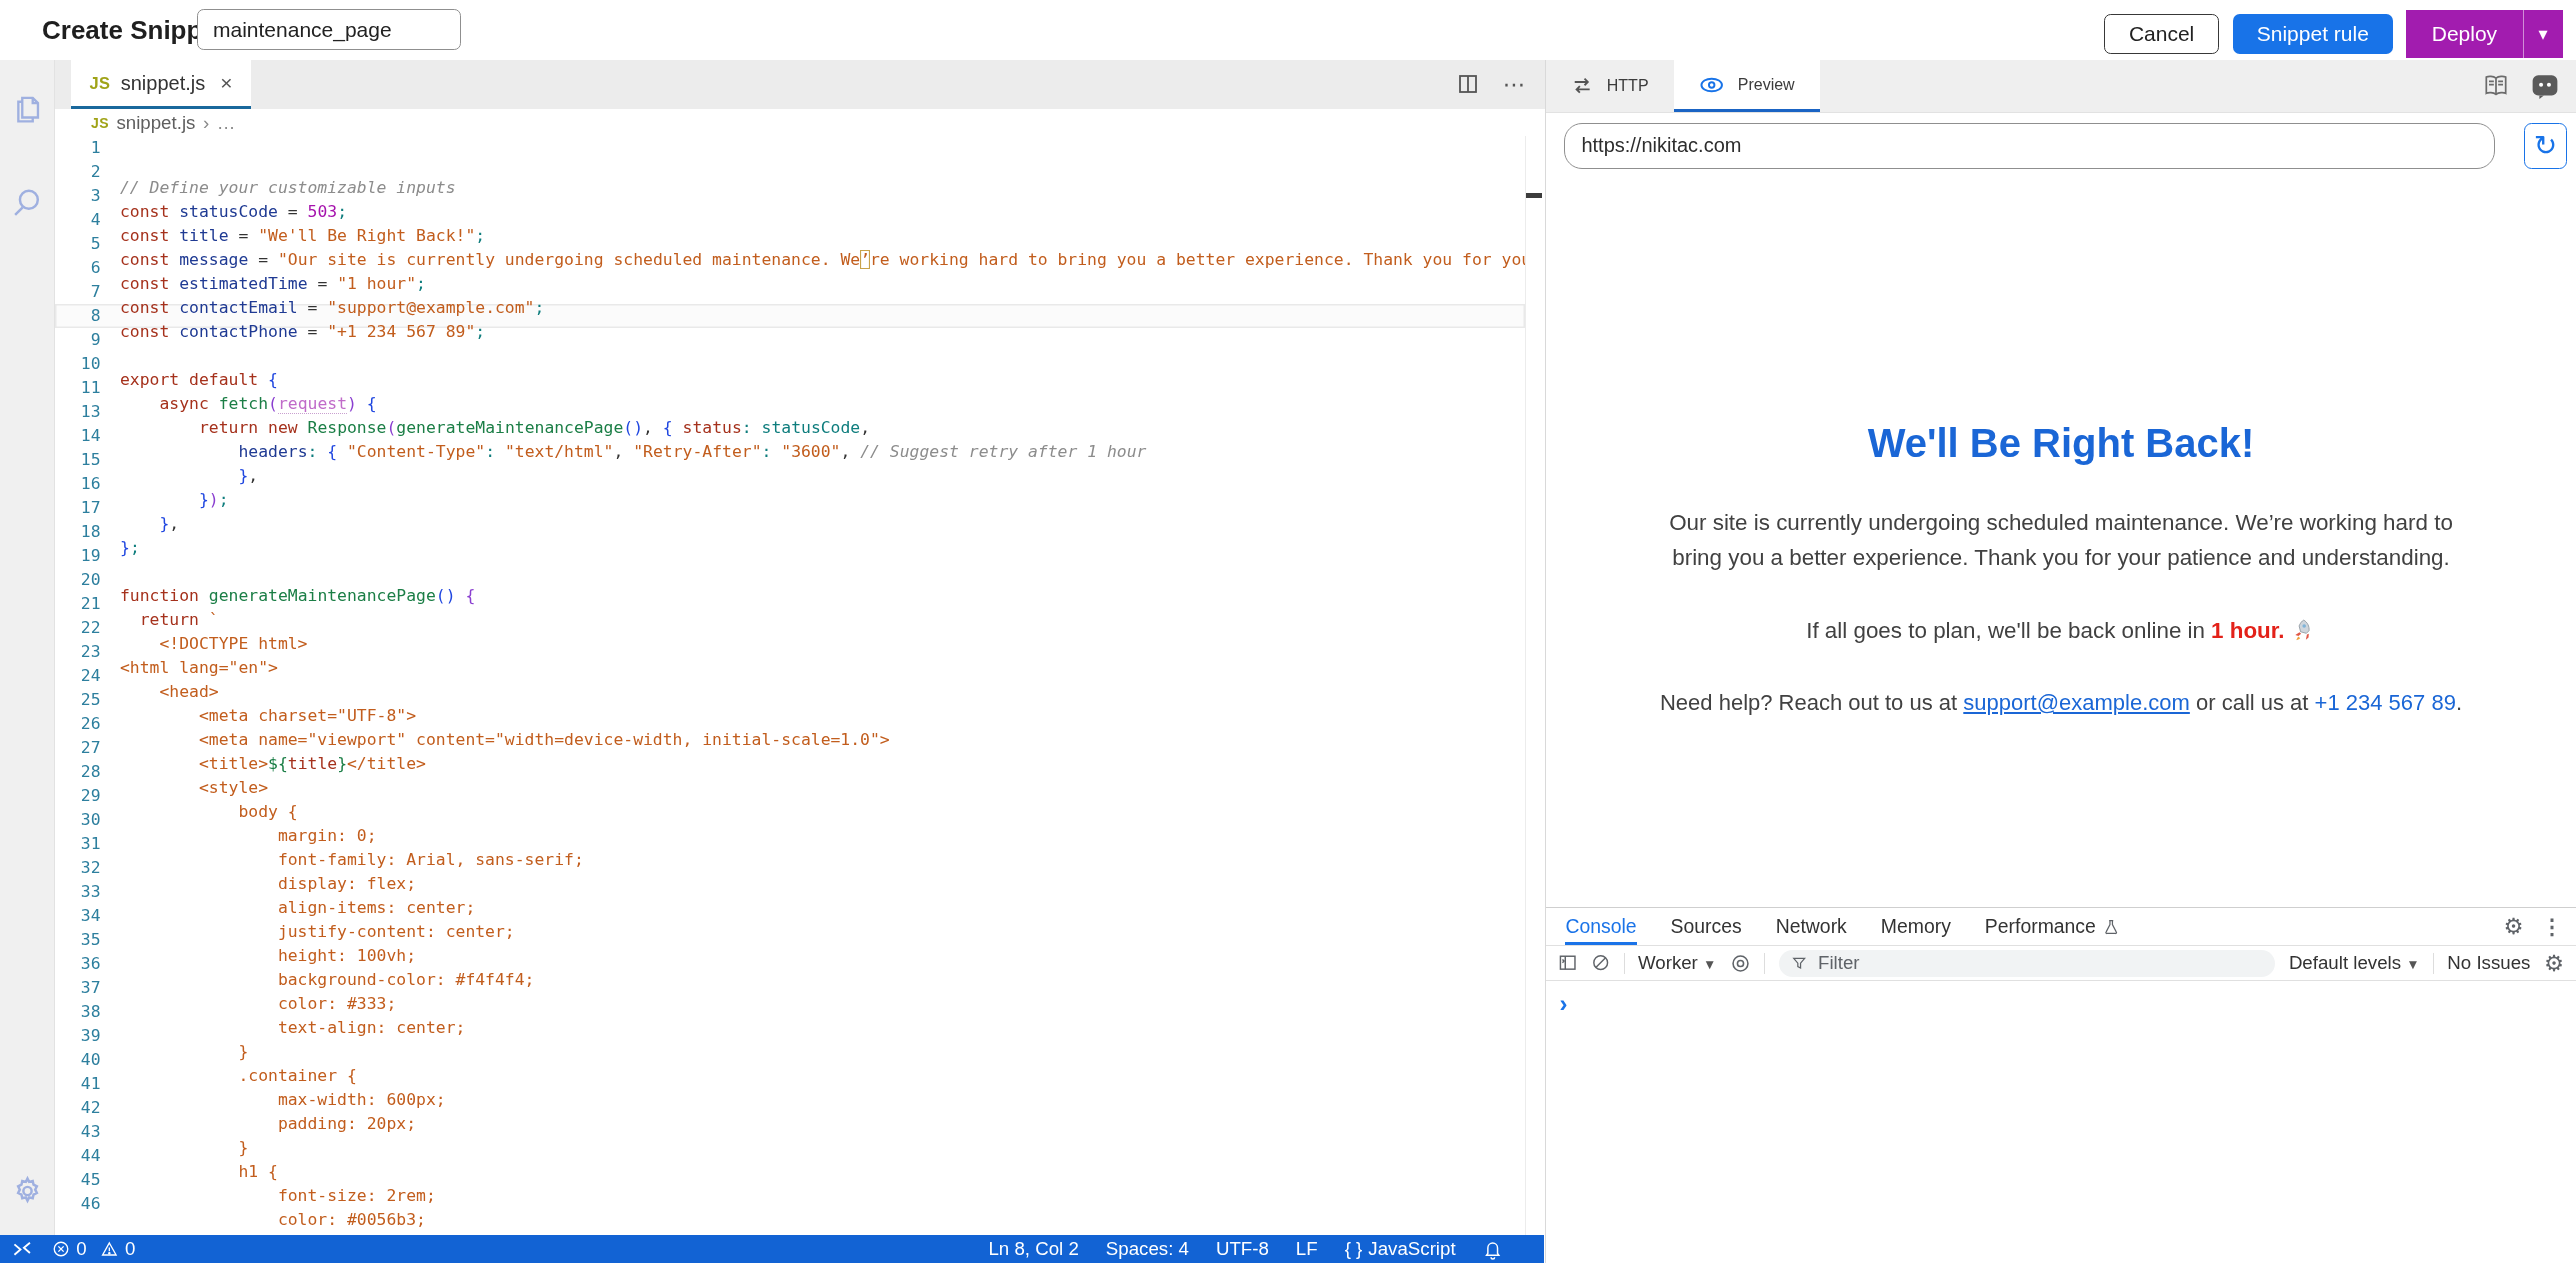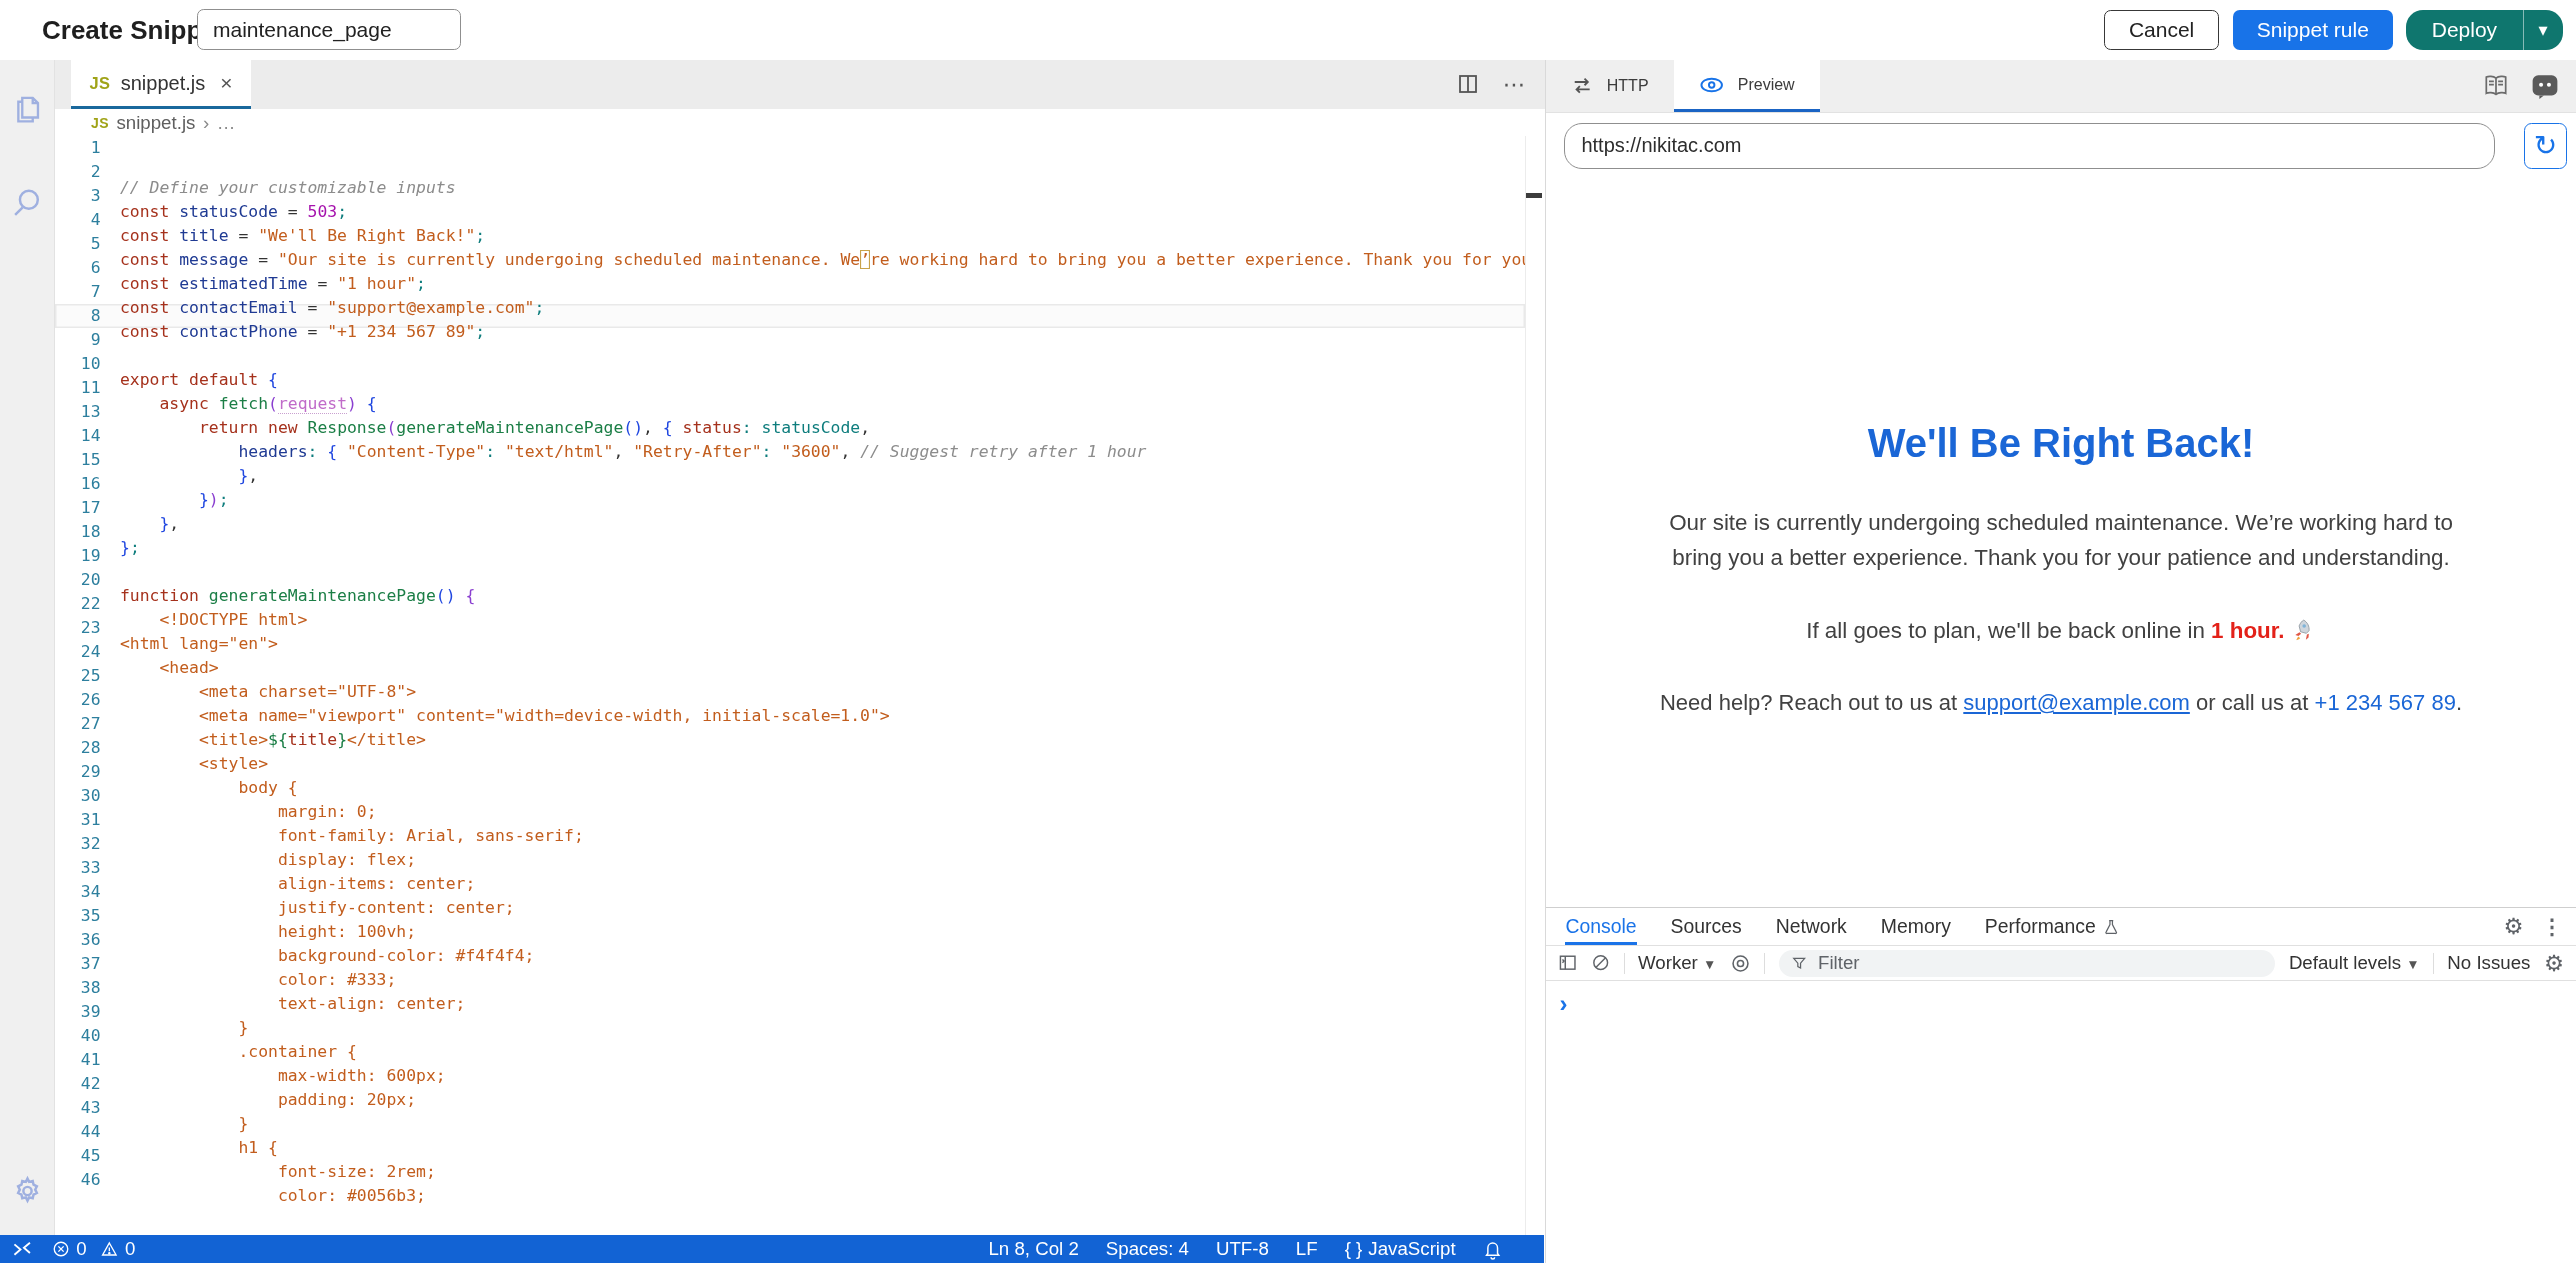--- a/index.html
+++ b/index.html
@@ -9,21 +9,21 @@
   
   #hdr{position:absolute;left:0;top:0;width:2576px;height:60px;background:#fff;}
   #hdr .title{position:absolute;left:42px;top:15px;font-size:26px;font-weight:bold;color:#1f1f1f;}
   #snippet-name{position:absolute;left:197px;top:9px;width:232px;height:39px;border:1.5px solid #8f8f8f;
         border-radius:6.7px;font-size:21px;color:#222;padding:0 15px;outline:none;font-family:"Liberation Sans",sans-serif;background:#fff;}
   #hdr .actions{position:absolute;right:13.5px;top:9.7px;display:flex;gap:13.5px;align-items:center;}
   .btn{height:40px;border-radius:6.7px;font-size:21px;display:flex;align-items:center;justify-content:center;
        padding:0 24px;cursor:pointer;box-sizing:border-box;white-space:nowrap;}
   .btn.ghost{background:#fff;border:1.5px solid #383838;color:#222;}
   .btn.primary{background:#1873e8;border:none;color:#fff;}
-  .split{display:flex;align-items:stretch;background:#0f766e;border-radius:17px;overflow:hidden;height:40px;}
+  .split{display:flex;align-items:stretch;background:#a21caf;border-radius:0;overflow:hidden;height:48px;}
   .split .main{padding:0 25.4px;display:flex;align-items:center;color:#fff;font-size:21px;}
   .split .caret{width:39px;display:flex;align-items:center;justify-content:center;color:#fff;
         border-left:0.7px solid rgba(255,255,255,.5);font-size:18px;}
 
   
   #abar{position:absolute;left:0;top:60px;width:54px;height:1175px;background:#f0f0f0;border-right:0.7px solid #e2e2e2;}
   #abar .aicon{position:absolute;left:10.5px;width:33px;height:33px;display:flex;align-items:center;justify-content:center;}
 
   
   #tabstrip{position:absolute;left:55px;top:60px;width:1491px;height:49px;background:#ececec;}
@@ -183,20 +183,21 @@
         <div class="cl"><span class="ln">10</span><span class="lc"><span class="tk-k">export</span><span class="tk-t"> </span><span class="tk-k">default</span><span class="tk-t"> </span><span class="tk-b1">{</span></span></div>
         <div class="cl"><span class="ln">11</span><span class="lc"><span class="tk-t">    </span><span class="tk-k">async</span><span class="tk-t"> </span><span class="tk-f">fetch</span><span class="tk-b2">(</span><span class="tk-p">request</span><span class="tk-b2">)</span><span class="tk-t"> </span><span class="tk-b3">{</span></span></div>
         <div class="cl"><span class="ln">13</span><span class="lc"><span class="tk-t">        </span><span class="tk-k">return</span><span class="tk-t"> </span><span class="tk-k">new</span><span class="tk-t"> </span><span class="tk-f">Response</span><span class="tk-b2">(</span><span class="tk-f">generateMaintenancePage</span><span class="tk-b1">(</span><span class="tk-b1">)</span><span class="tk-t">, </span><span class="tk-b1">{</span><span class="tk-t"> </span><span class="tk-k">status</span><span class="tk-o">:</span><span class="tk-t"> </span><span class="tk-u">statusCode</span><span class="tk-t">,</span></span></div>
         <div class="cl"><span class="ln">14</span><span class="lc"><span class="tk-t">            </span><span class="tk-v">headers</span><span class="tk-o">:</span><span class="tk-t"> </span><span class="tk-b3">{</span><span class="tk-t"> </span><span class="tk-s">"Content-Type"</span><span class="tk-o">:</span><span class="tk-t"> </span><span class="tk-s">"text/html"</span><span class="tk-t">, </span><span class="tk-s">"Retry-After"</span><span class="tk-o">:</span><span class="tk-t"> </span><span class="tk-s">"3600"</span><span class="tk-t">, </span><span class="tk-c">// Suggest retry after 1 hour</span></span></div>
         <div class="cl"><span class="ln">15</span><span class="lc"><span class="tk-t">            </span><span class="tk-b3">}</span><span class="tk-t">,</span></span></div>
         <div class="cl"><span class="ln">16</span><span class="lc"><span class="tk-t">        </span><span class="tk-b1">}</span><span class="tk-b2">)</span><span class="tk-o">;</span></span></div>
         <div class="cl"><span class="ln">17</span><span class="lc"><span class="tk-t">    </span><span class="tk-b3">}</span><span class="tk-t">,</span></span></div>
         <div class="cl"><span class="ln">18</span><span class="lc"><span class="tk-b1">}</span><span class="tk-o">;</span></span></div>
         <div class="cl"><span class="ln">19</span><span class="lc"></span></div>
         <div class="cl"><span class="ln">20</span><span class="lc"><span class="tk-k">function</span><span class="tk-t"> </span><span class="tk-f">generateMaintenancePage</span><span class="tk-b1">(</span><span class="tk-b1">)</span><span class="tk-t"> </span><span class="tk-b2">{</span></span></div>
+        <div class="cl"><span class="ln">21</span><span class="lc"><span class="tk-t">  </span><span class="tk-k">return</span><span class="tk-t"> </span><span class="tk-s">`</span></span></div>
         <div class="cl"><span class="ln">22</span><span class="lc"><span class="tk-s">    &lt;!DOCTYPE html&gt;</span></span></div>
         <div class="cl"><span class="ln">23</span><span class="lc"><span class="tk-s">&lt;html lang="en"&gt;</span></span></div>
         <div class="cl"><span class="ln">24</span><span class="lc"><span class="tk-s">    &lt;head&gt;</span></span></div>
         <div class="cl"><span class="ln">25</span><span class="lc"><span class="tk-s">        &lt;meta charset="UTF-8"&gt;</span></span></div>
         <div class="cl"><span class="ln">26</span><span class="lc"><span class="tk-s">        &lt;meta name="viewport" content="width=device-width, initial-scale=1.0"&gt;</span></span></div>
         <div class="cl"><span class="ln">27</span><span class="lc"><span class="tk-s">        &lt;title&gt;</span><span class="tk-g">${</span><span class="tk-k">title</span><span class="tk-g">}</span><span class="tk-s">&lt;/title&gt;</span></span></div>
         <div class="cl"><span class="ln">28</span><span class="lc"><span class="tk-s">        &lt;style&gt;</span></span></div>
         <div class="cl"><span class="ln">29</span><span class="lc"><span class="tk-s">            body {</span></span></div>
         <div class="cl"><span class="ln">30</span><span class="lc"><span class="tk-s">                margin: 0;</span></span></div>
         <div class="cl"><span class="ln">31</span><span class="lc"><span class="tk-s">                font-family: Arial, sans-serif;</span></span></div>

